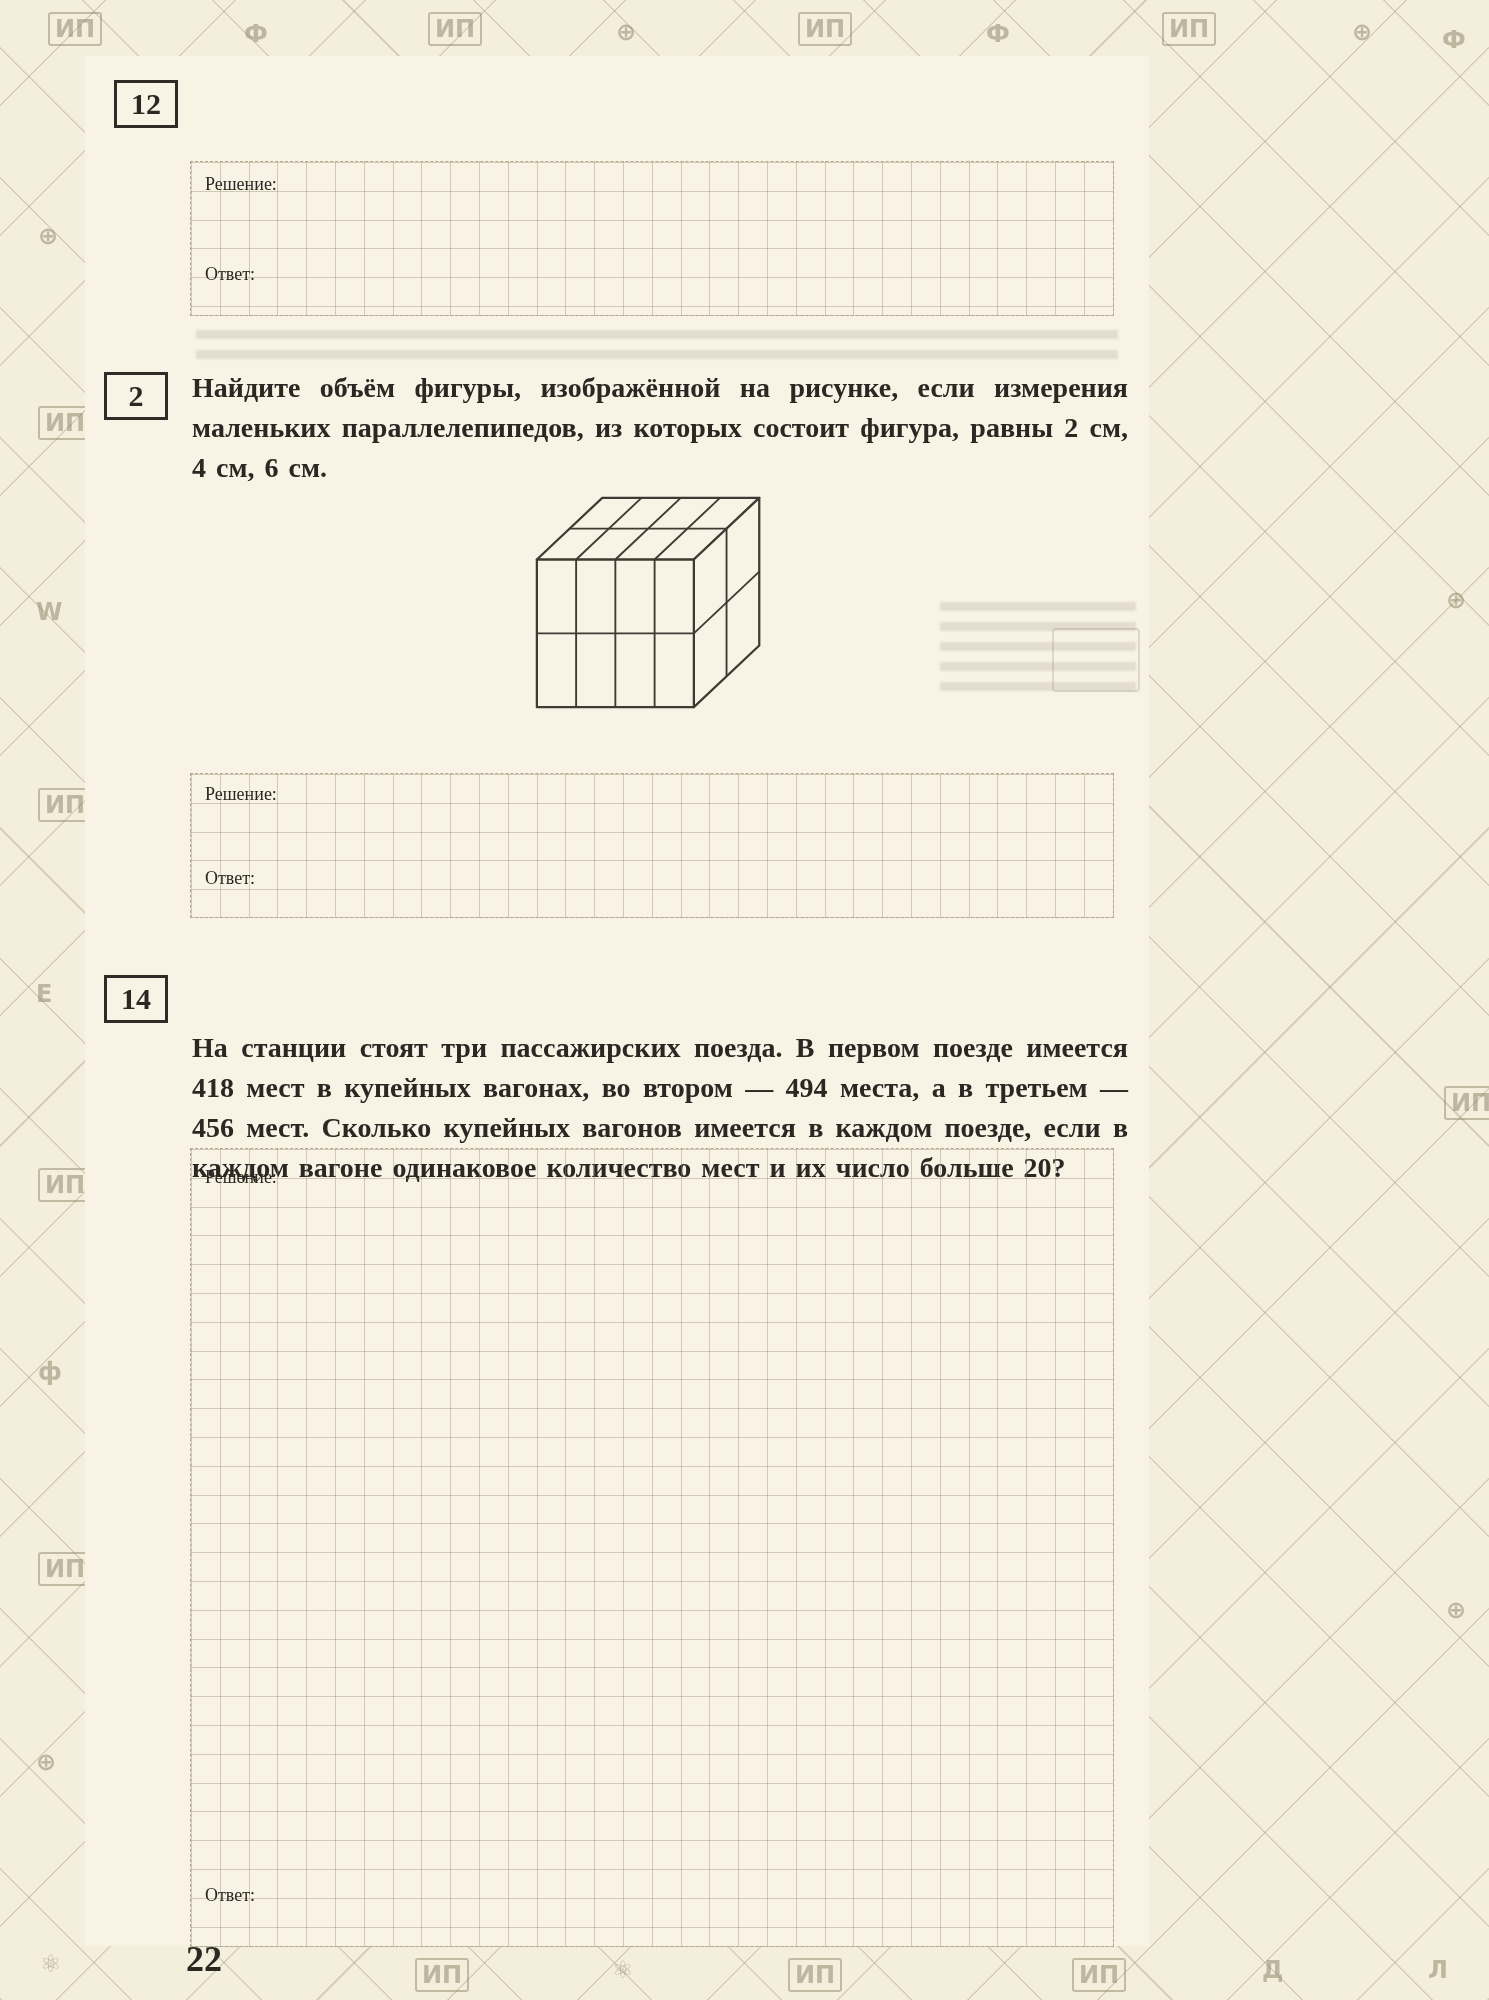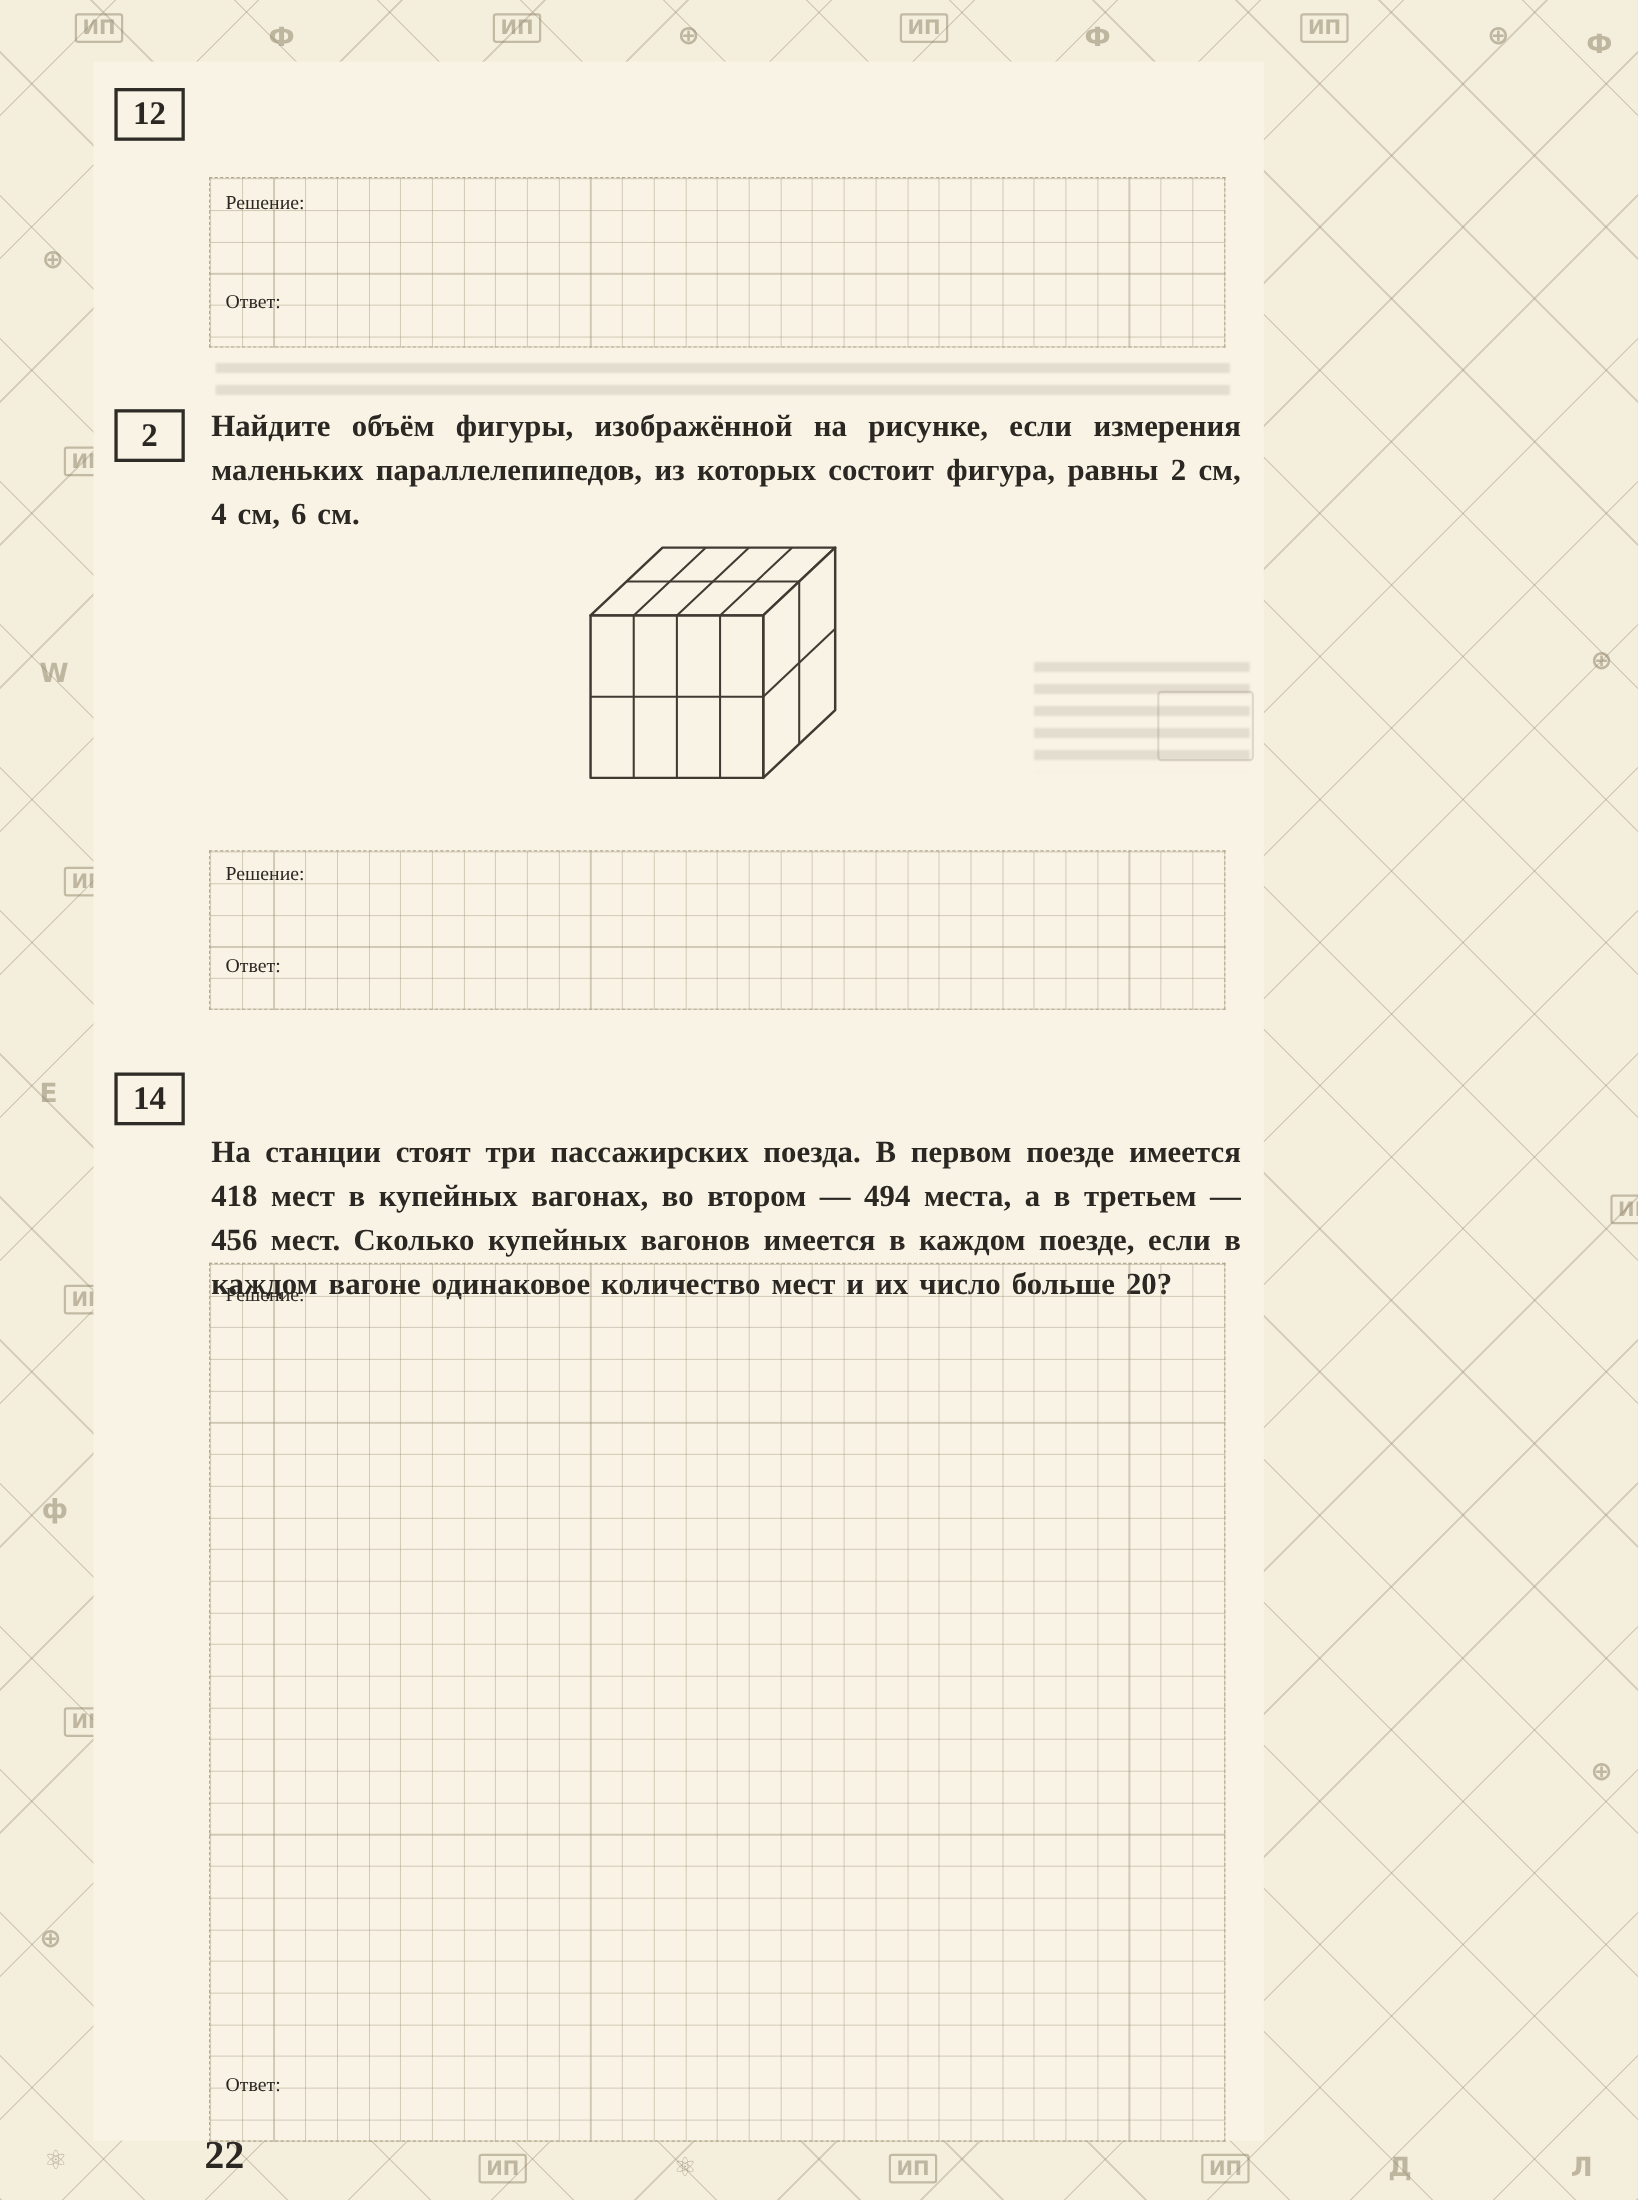--- a/index.html
+++ b/index.html
@@ -20,25 +20,24 @@
   }
   .wm{
     position:absolute;z-index:1;
     font-family:"DejaVu Sans","Liberation Sans",sans-serif;
     font-weight:bold;font-size:24px;
     color:rgba(134,121,94,.48);
     letter-spacing:0;
     user-select:none;
   }
   .wm-ip{
-    font-size:18px;
+    font-size:24px;
     border:2px solid rgba(134,121,94,.45);
     border-radius:3px;
     padding:1px 5px;
-    margin-left:20px;
   }
   
   .paper{
     position:absolute;z-index:2;
     left:85px;top:56px;width:1064px;height:1890px;
     background:#f8f3e5;
   }
   .content{position:absolute;inset:0;z-index:3;}
   
   .numbox{
@@ -129,21 +128,21 @@
       <span class="wm" style="left: 1446px; top: 1596px;">⊕</span>
     </div>
   <div class="paper"></div>
 
   <div class="content">
 
     <div class="bleed-rows" style="left:196px;top:330px;width:922px;height:38px;"></div>
     <div class="bleed-rows" style="left:940px;top:602px;width:196px;height:100px;"></div>
     <div class="bleed-box" style="left:1052px;top:628px;width:84px;height:60px;"></div>
 
-    <div class="numbox" style="left:104px;top:80px;">
+    <div class="numbox" style="left:114px;top:80px;">
       <span>12</span>
     </div>
 
     <div class="grid" style="left:190px;top:161px;width:922px;height:153px;">
       <div class="glabel" style="left:14px;top:12px;">Решение:</div>
       <div class="glabel" style="left:14px;top:102px;">Ответ:</div>
     </div>
 
     <div class="numbox" style="left:104px;top:372px;">
       <span>2</span>

